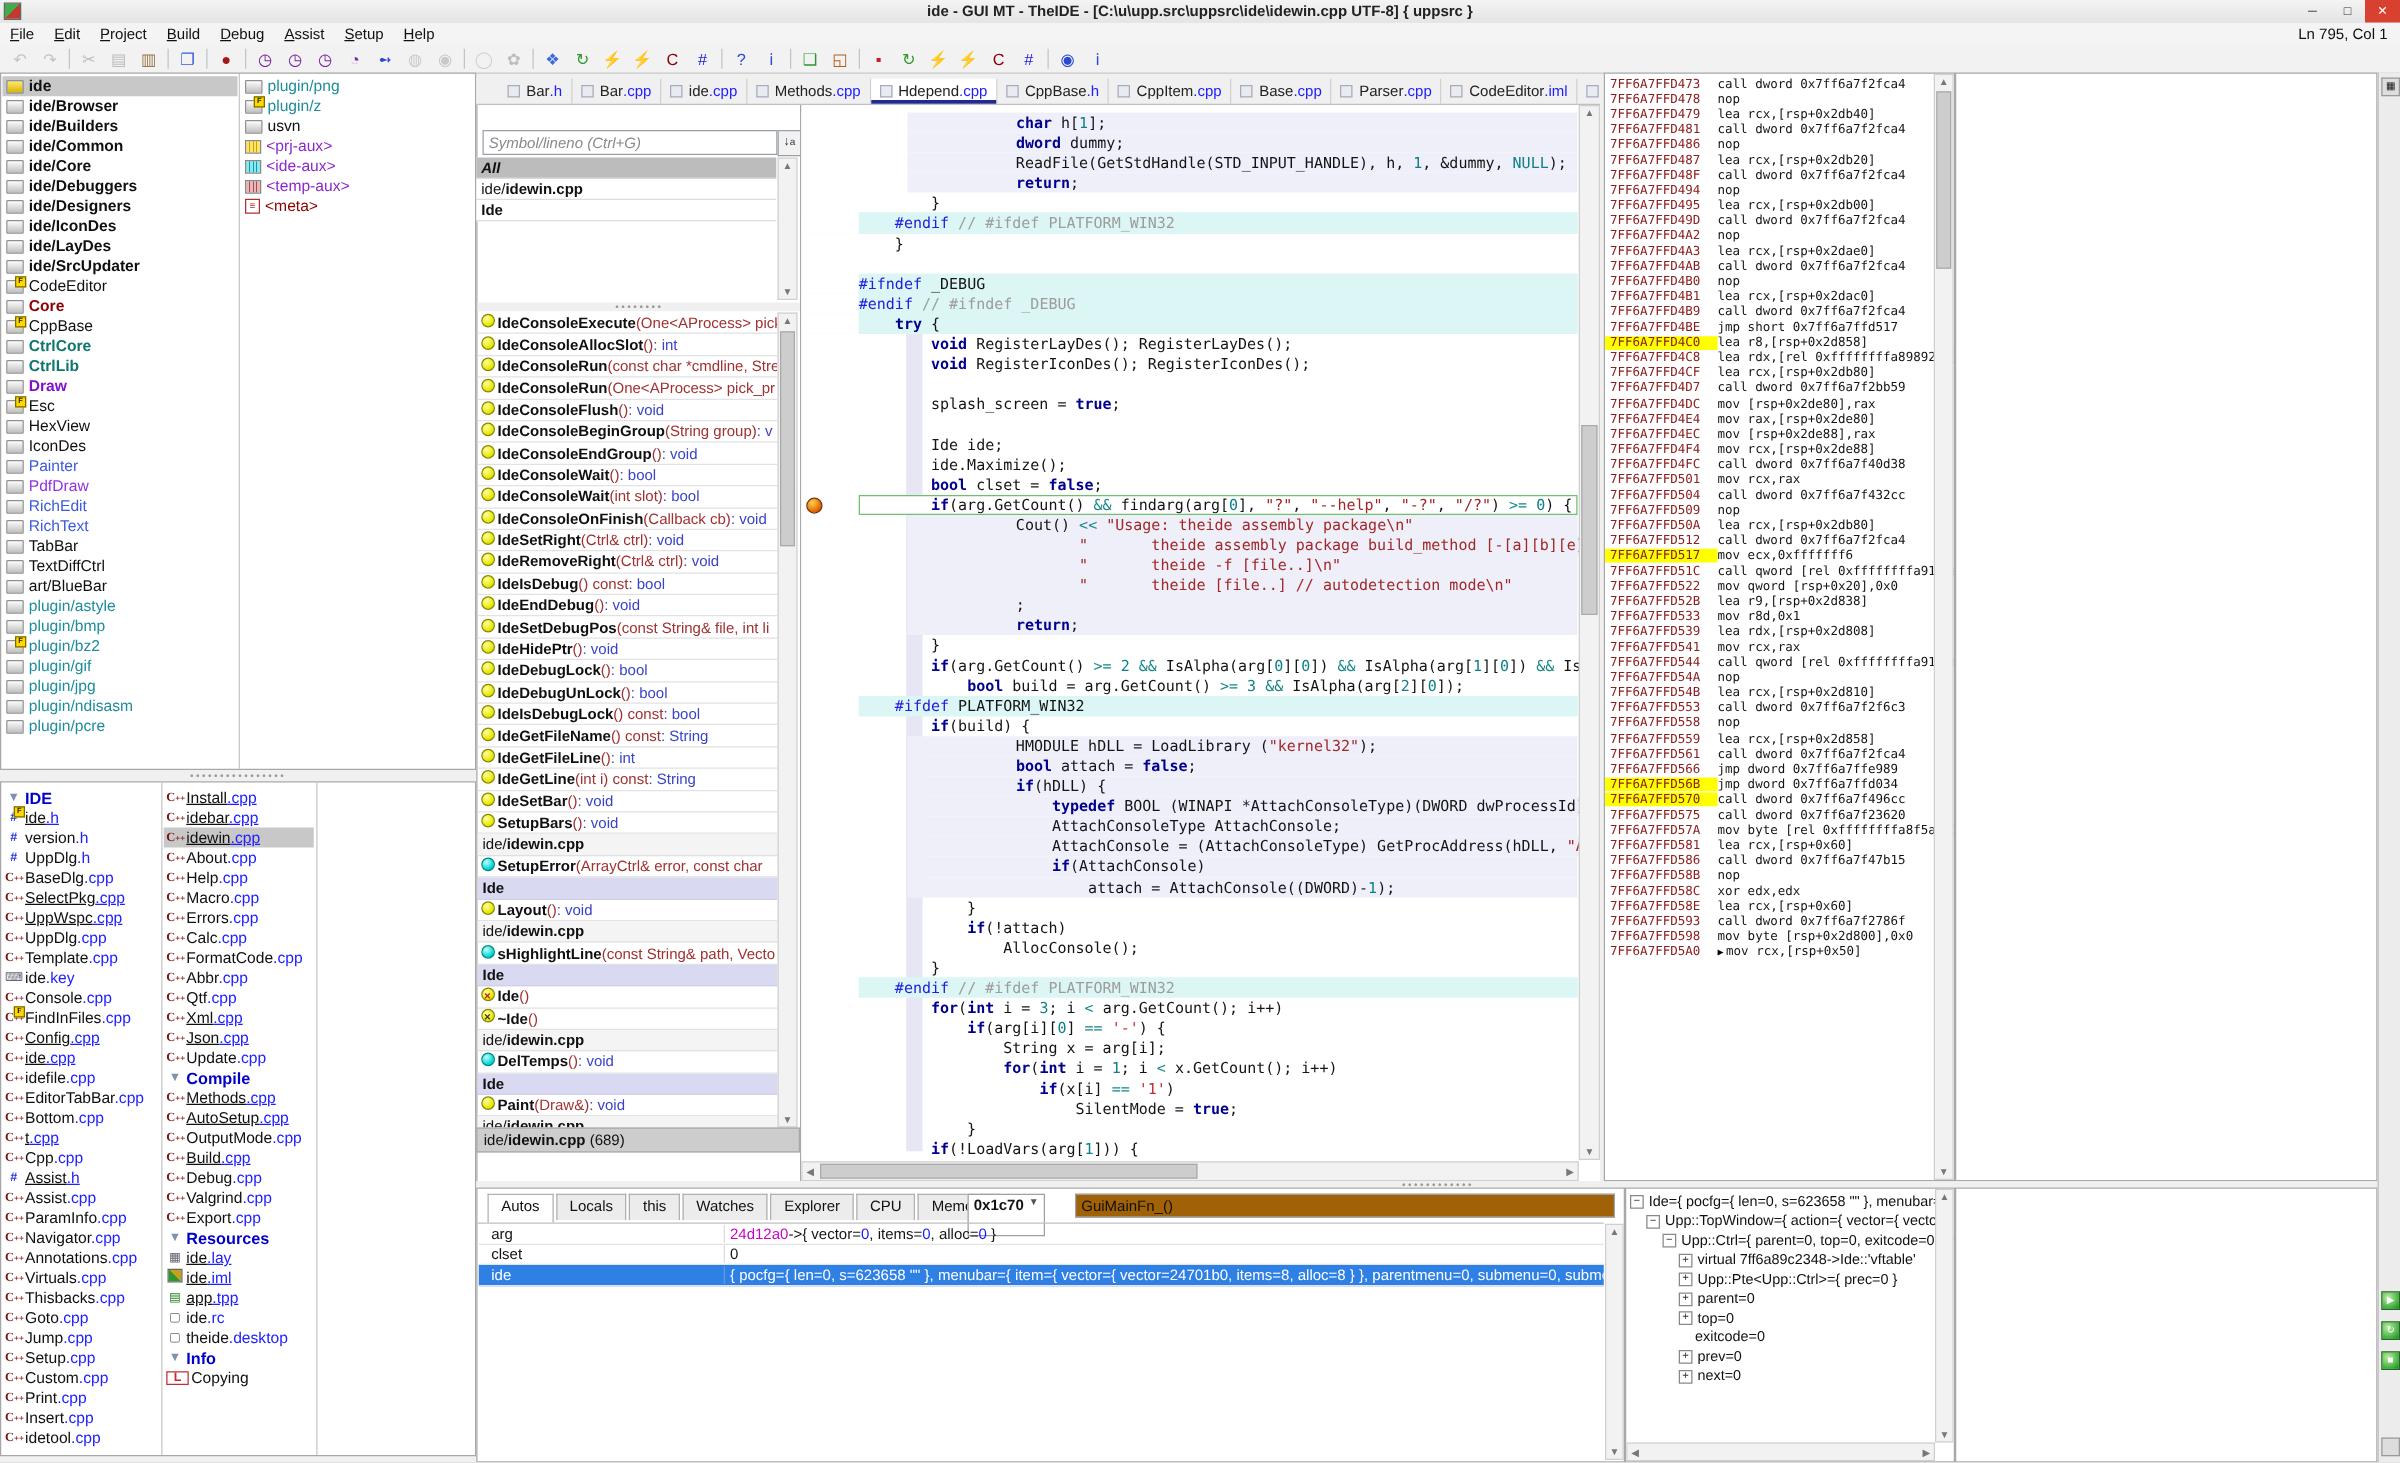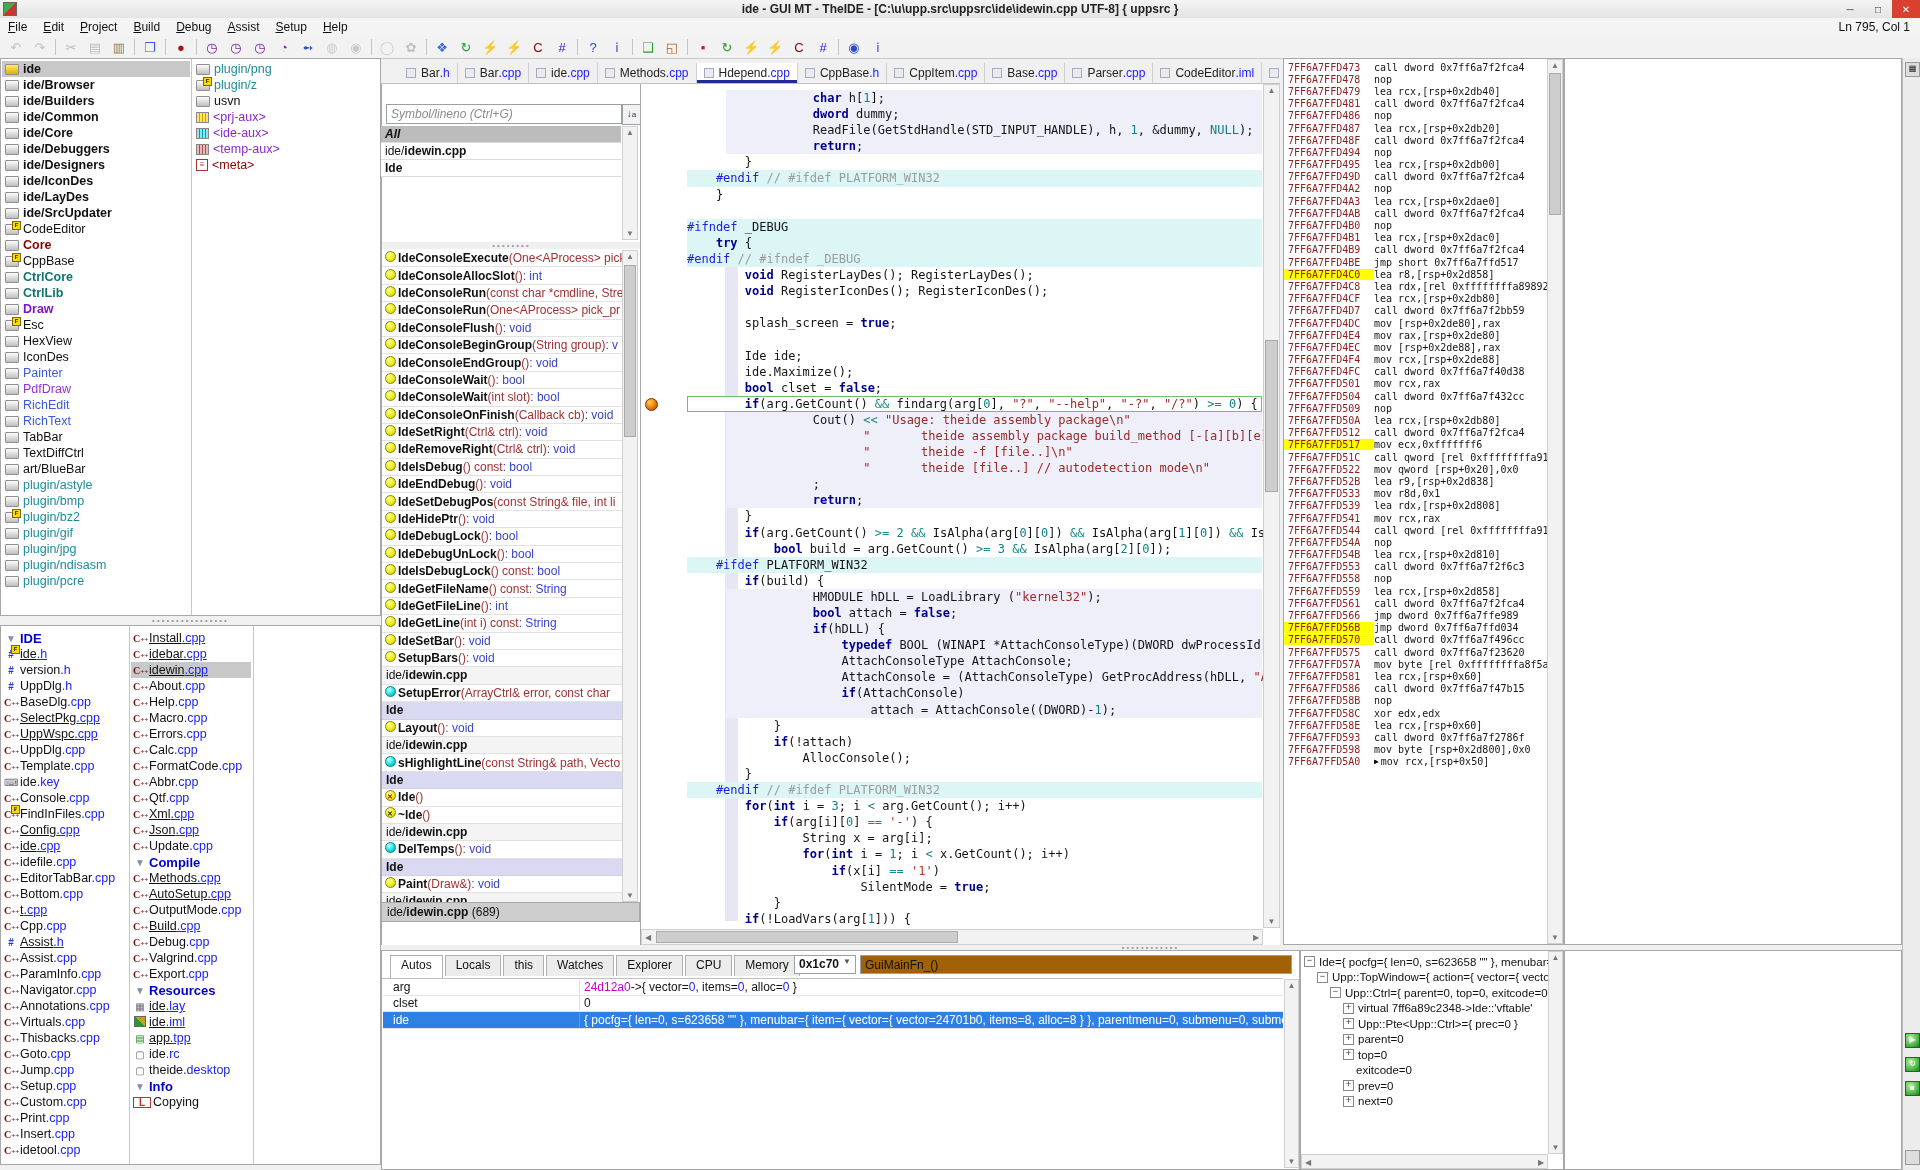--- a/index.html
+++ b/index.html
@@ -116,21 +116,21 @@
   .drow{height:12.2px;display:flex;align-items:center;font-family:"DejaVu Sans Mono",monospace;font-size:10px;white-space:nowrap;}
   .daddr{width:86px;flex:none;color:#8b2020;padding-left:4px;}
   .daddr.hl{background:#ffff00;}
   .dtxt{color:#141414;}
   .dcur{color:#000;font-size:8px;margin-right:2px;}
   
   #watch{left:381px;top:950px;width:919px;height:220px;background:#fff;border:1px solid #a8a8a8;box-sizing:border-box;}
   #wtabs{position:absolute;left:8px;top:4px;height:20px;display:flex;}
   .wtab{padding:2px 10px;border:1px solid #b0b0b0;border-bottom:none;background:#ececec;margin-right:2px;font-size:12px;height:16px;}
   .wtab.act{background:#fff;position:relative;top:0px;font-weight:normal;height:18px;}
-  #wcombo{position:absolute;left:412px;top:4px;width:62px;height:19px;border:1px solid #9aa0a8;background:#fff;font-weight:bold;font-size:12px;padding:1px 4px;box-sizing:border-box;}
+  #wcombo{position:absolute;left:392px;top:4px;width:62px;height:34px;border:1px solid #9aa0a8;background:#fff;font-weight:bold;font-size:12px;padding:1px 4px;box-sizing:border-box;}
   #wcombo .arr{float:right;font-size:8px;color:#555;}
   #wfn{position:absolute;left:478px;top:4px;width:432px;height:19px;border:1px solid #9aa0a8;background:#a16207;font-size:12px;padding:2px 4px;box-sizing:border-box;}
   #wgrid{position:absolute;left:1px;top:28px;right:16px;}
   .wrow{height:15.5px;display:flex;align-items:center;border-bottom:1px solid #e4e4e4;white-space:nowrap;overflow:hidden;font-size:12px;}
   .wname{width:186px;flex:none;padding-left:10px;border-right:1px solid #dcdcdc;}
   .wval{padding-left:4px;}
   .wrow.sel{background:#2f80e5;color:#fff;}
   .wrow.sel .wname{border-right-color:#5a9aec;}
   .wm{color:#c800c8;} .wb{color:#1818ff;} .wk{color:#141414;} .ww{color:#fff;}
   #wscroll{position:absolute;right:0;top:28px;width:15px;bottom:1px;}
@@ -1073,27 +1073,27 @@
         </div>
         <div class="line bg-c">
           <span class="gut"></span>
           <span class="lcode">
             <pre><span class="tk-pp">#ifndef</span><span class="tk-pl"> _DEBUG</span></pre>
           </span>
         </div>
         <div class="line bg-c">
           <span class="gut"></span>
           <span class="lcode">
+            <pre><span class="tk-pp">#endif</span><span class="tk-pl"> </span><span class="tk-cmt">// #ifndef _DEBUG</span></pre>
+          </span>
+        </div>
+        <div class="line bg-c">
+          <span class="gut"></span>
+          <span class="lcode">
             <pre><span class="tk-pl">    </span><span class="tk-kw">try</span><span class="tk-pl"> {</span></pre>
-          </span>
-        </div>
-        <div class="line bg-c">
-          <span class="gut"></span>
-          <span class="lcode">
-            <pre><span class="tk-pp">#endif</span><span class="tk-pl"> </span><span class="tk-cmt">// #ifndef _DEBUG</span></pre>
           </span>
         </div>
         <div class="line bg-w">
           <span class="gut"></span>
           <span class="lcode">
             <pre><span class="tk-pl">        </span><span class="tk-kw">void</span><span class="tk-pl"> RegisterLayDes(); RegisterLayDes();</span></pre>
           </span>
         </div>
         <div class="line bg-w">
           <span class="gut"></span>

